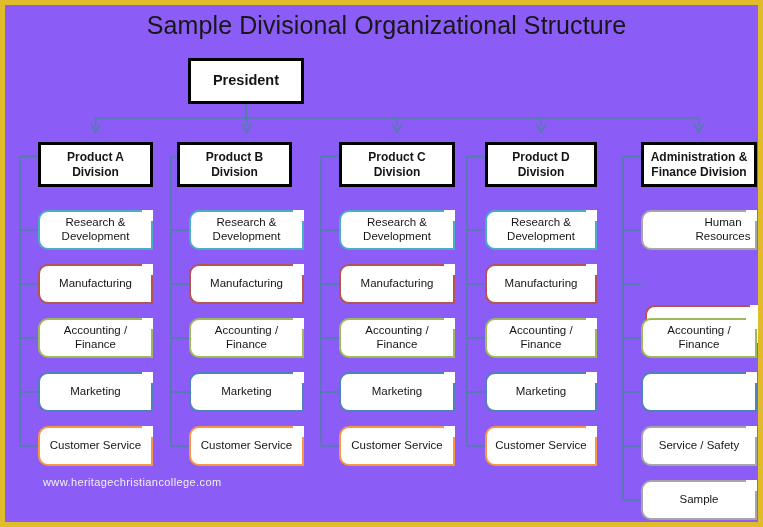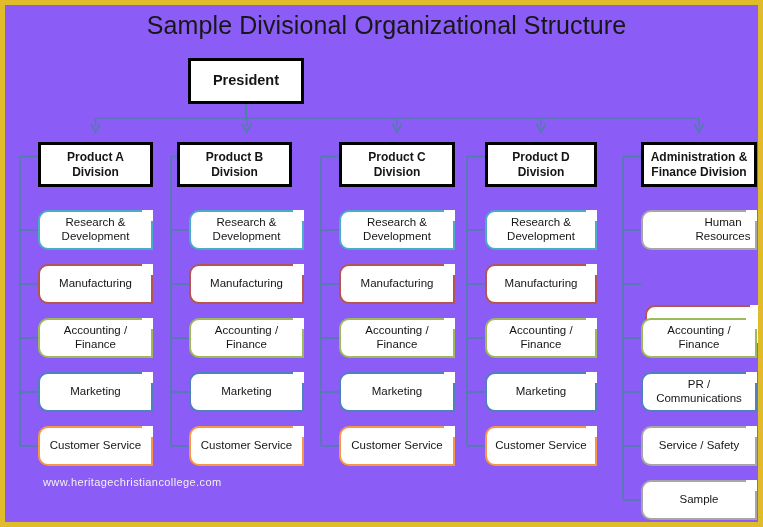--- a/index.html
+++ b/index.html
@@ -325,21 +325,20 @@
         </svg>
       </div>
       <div class="node sub-node" style="left: 636px; top: 313px; width: 116px; height: 40px; border-color: rgb(155, 187, 89);">
         <span class="lbl">Accounting / Finance</span>
         <svg class="fold" viewBox="0 0 12 12">
           <path d="M 0 0 L 12 12 L 12 0 Z" fill="#ffffff"></path>
           <path d="M 0 0 L 12 12" stroke="#9bbb59" stroke-width="2" fill="none"></path>
         </svg>
       </div>
       <div class="node sub-node" style="left: 636px; top: 367px; width: 116px; height: 40px; border-color: rgb(79, 129, 189);">
-        <span class="lbl">PR / Communications</span>
         <svg class="fold" viewBox="0 0 12 12">
           <path d="M 0 0 L 12 12 L 12 0 Z" fill="#ffffff"></path>
           <path d="M 0 0 L 12 12" stroke="#4f81bd" stroke-width="2" fill="none"></path>
         </svg>
       </div>
       <div class="node sub-node" style="left: 636px; top: 421px; width: 116px; height: 40px; border-color: rgb(166, 166, 166);">
         <span class="lbl">Service / Safety</span>
         <svg class="fold" viewBox="0 0 12 12">
           <path d="M 0 0 L 12 12 L 12 0 Z" fill="#ffffff"></path>
           <path d="M 0 0 L 12 12" stroke="#a6a6a6" stroke-width="2" fill="none"></path>

